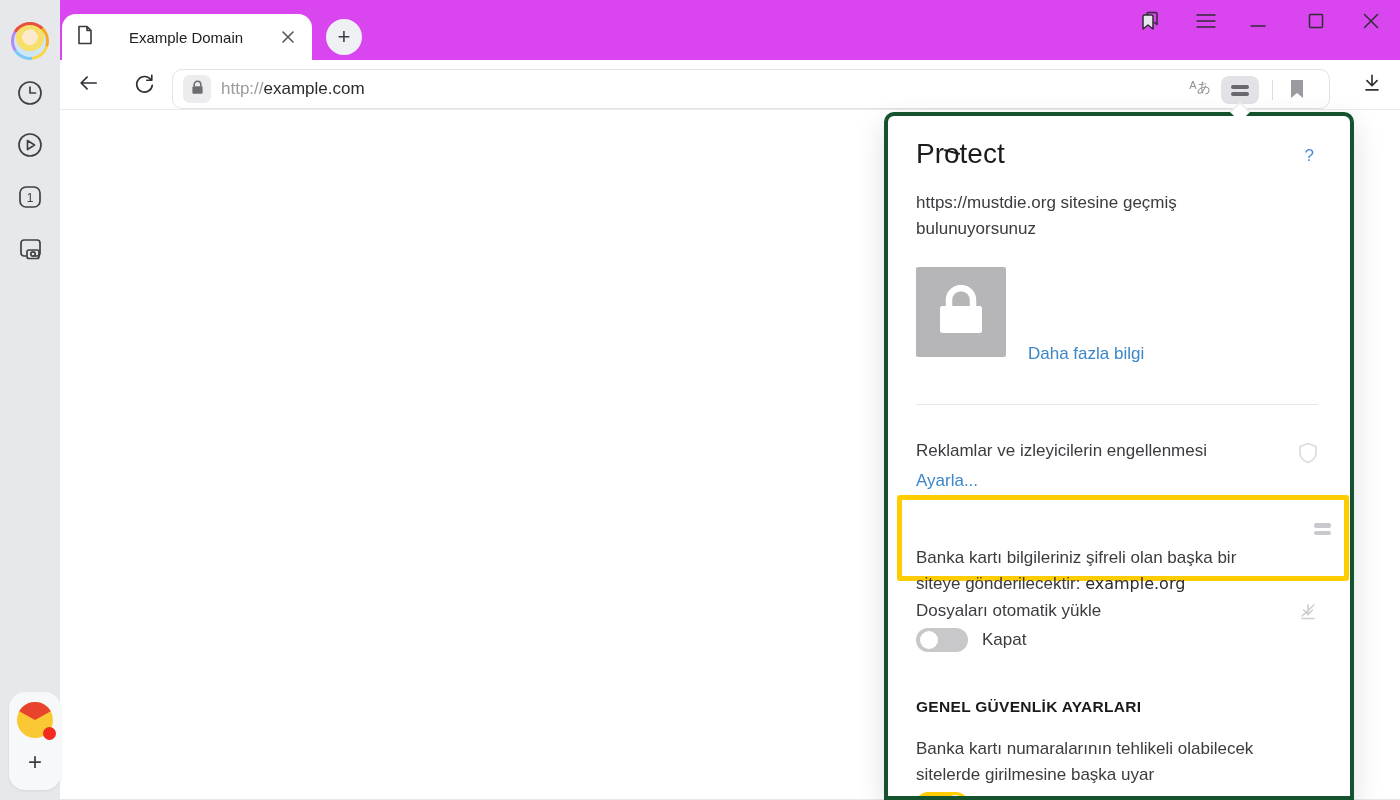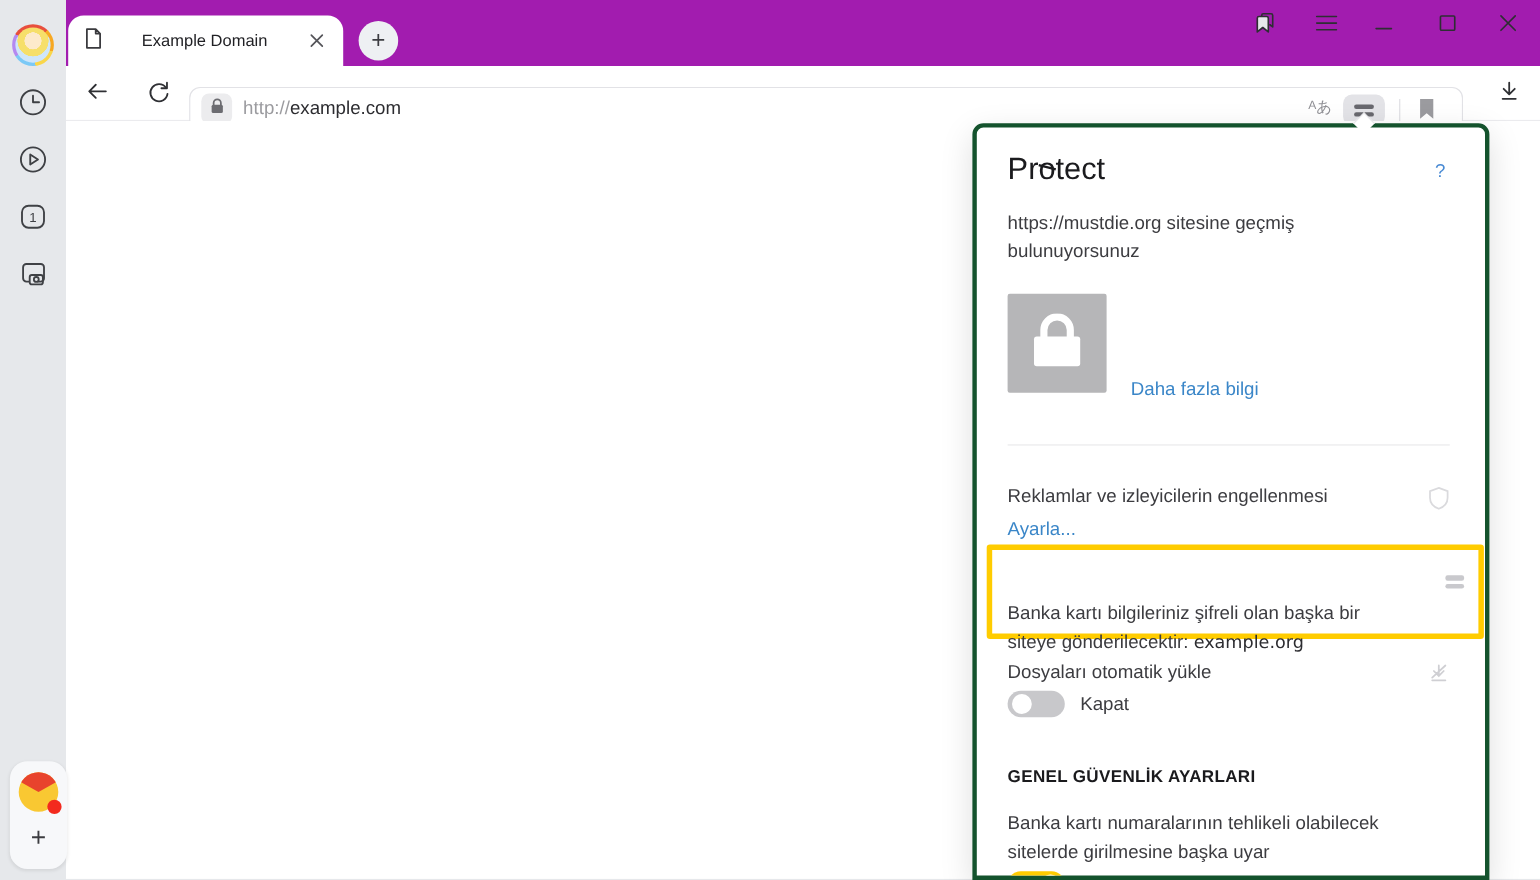--- a/index.html
+++ b/index.html
@@ -21,40 +21,40 @@
   .mail-circle { position:absolute; inset:0; border-radius:50%; background:#f9c832; overflow:hidden; }
   .mail-flap { position:absolute; left:-3px; top:-8px; width:42px; height:26px; background:#e8432d;
                clip-path:polygon(0 0,100% 0,100% 55%,50% 100%,0 55%); }
   .mail-dot { position:absolute; right:-3px; bottom:-2px; width:13px; height:13px; border-radius:50%; background:#f32a1e; }
   .widget-plus { margin-top:12px; font-size:24px; font-weight:300; color:#3c3c40; line-height:1; }
 
   
   .main { position:absolute; left:60px; top:0; width:1340px; height:800px; }
 
   
-  .tabstrip { position:relative; height:60px; background:#a21caf; }
+  .tabstrip { position:relative; height:60px; background:#d946ef; }
   .tab { position:absolute; left:2px; top:14px; width:250px; height:46px; background:#fff;
          border-radius:14px 14px 0 0; display:flex; align-items:center; padding:0 14px; }
   .tab svg.doc { stroke:#3a3a3e; fill:none; stroke-width:1.6; stroke-linejoin:round; }
   .tab-title { flex:1; text-align:center; font-size:15px; color:#212125; white-space:nowrap; overflow:hidden; }
   .tab-close { width:20px; height:20px; display:flex; align-items:center; justify-content:center; cursor:pointer; }
   .tab-close svg { stroke:#55555a; stroke-width:1.6; stroke-linecap:round; }
   .newtab { position:absolute; left:266px; top:19px; width:36px; height:36px; border-radius:50%; background:#eef0f3;
             display:flex; align-items:center; justify-content:center; font-size:22px; font-weight:300; color:#3d3d42; cursor:pointer; }
   .win-btn { position:absolute; top:11px; width:24px; height:24px; display:flex; align-items:center; justify-content:center; cursor:pointer; }
   .win-btn svg { stroke:#2e2e33; fill:none; stroke-width:1.5; stroke-linecap:round; stroke-linejoin:round; }
   .wb-panels { right:238px; } .wb-menu { right:182px; } .wb-min { right:130px; } .wb-max { right:72px; } .wb-close { right:17px; }
 
   
   .toolbar { position:relative; height:50px; background:#fff; border-bottom:1px solid #ebebee; }
   .nav-btn { position:absolute; top:13px; width:24px; height:24px; display:flex; align-items:center; justify-content:center; cursor:pointer; }
   .nav-btn svg { stroke:#2f3034; fill:none; stroke-width:1.8; stroke-linecap:round; stroke-linejoin:round; }
   .nb-back { left:16px; } .nb-reload { left:72px; }
   .nb-download { right:16px; }
-  .addressbar { position:absolute; left:112px; top:19px; width:1158px; height:40px; background:#fff;
+  .addressbar { position:absolute; left:112px; top:9px; width:1158px; height:40px; background:#fff;
                 border:1px solid #e2e2e6; border-radius:10px; display:flex; align-items:center; padding:16px 10px; }
   .lock-chip { width:28px; height:28px; border-radius:7px; background:#ececee; display:flex; align-items:center; justify-content:center; }
   .lock-chip svg { stroke:#6c6c71; fill:#6c6c71; }
   .url-scheme { margin-left:10px; font-size:17px; color:#9b9b9f; }
   .url-host { font-size:17px; color:#2c2c30; }
   .ab-translate { position:absolute; right:118px; top:9px; color:#8f8f94; font-size:14px; cursor:pointer;text-align:right; }
   .ab-translate .t-a { font-size:11px; vertical-align:3px; }
   .ab-translate .t-k { font-size:14px; }
   .protect-chip { position:absolute; right:70px; top:6px; width:38px; height:28px; background:#e3e3e7; border-radius:8px;
                   display:flex; flex-direction:column; align-items:center; justify-content:center; gap:3px; cursor:pointer; }

